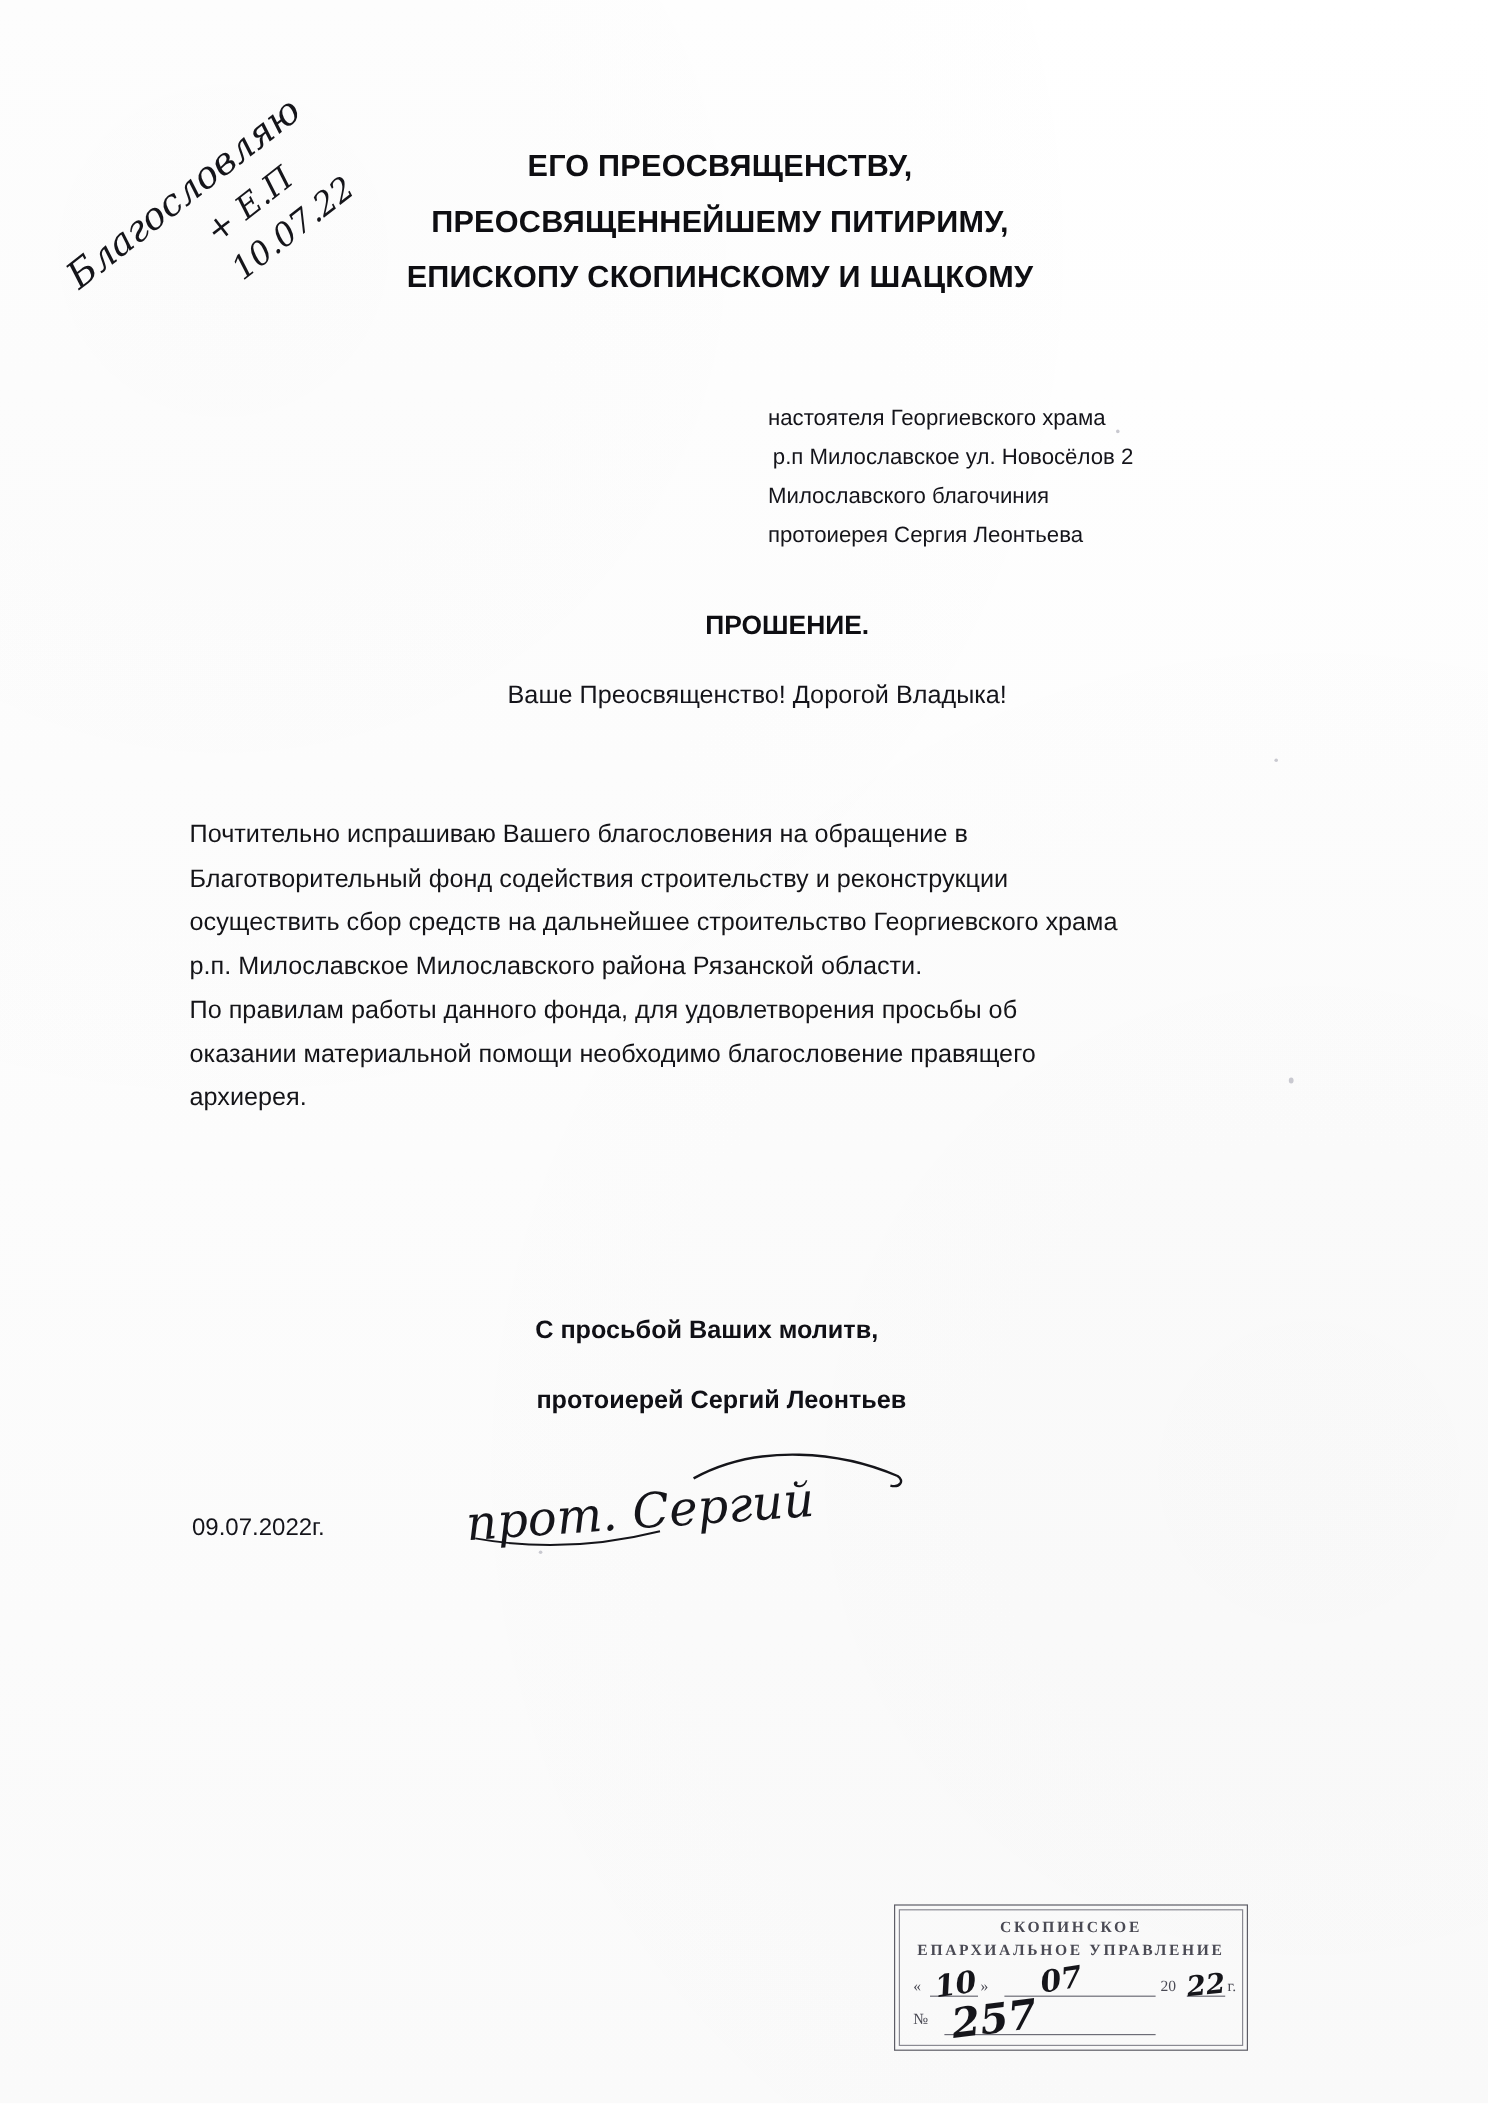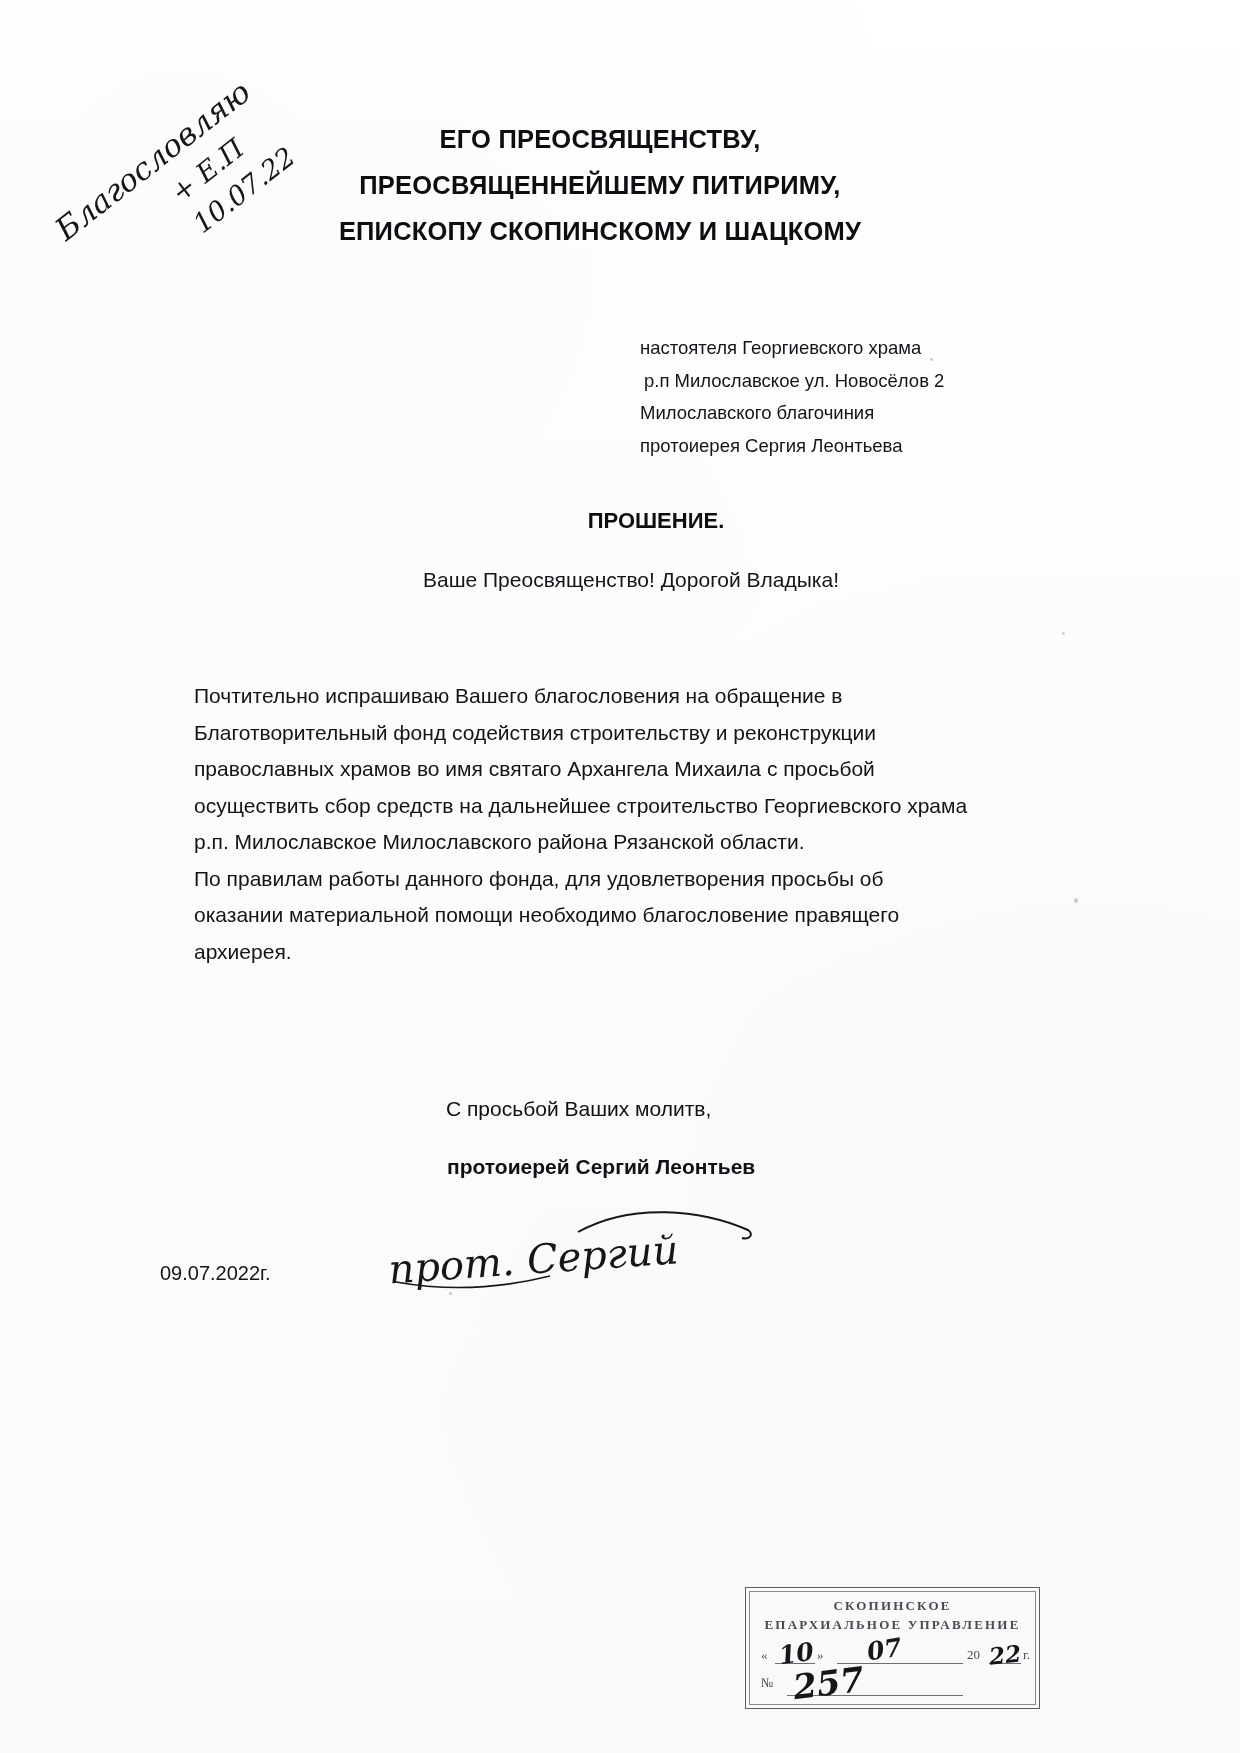--- a/index.html
+++ b/index.html
@@ -110,29 +110,28 @@
     position: absolute;
     left: 158px;
     top: 678px;
     width: 880px;
   }
   .body-line {
     font-size: 21px;
     line-height: 36.5px;
     color: #141418;
     white-space: nowrap;
-    margin-left: 36px;
   }
 
   
   .closing-1 {
     position: absolute;
     left: 446px;
     top: 1097px;
-    font-weight: normal;
+    font-weight: bold;
     font-size: 21px;
     color: #101016;
     white-space: nowrap;
   }
   .closing-2 {
     position: absolute;
     left: 434px;
     top: 1155px;
     font-weight: bold;
     font-size: 21px;
@@ -281,21 +280,20 @@
     <div class="from-line">протоиерея Сергия Леонтьева</div>
   </div>
 
   <div class="doc-title">ПРОШЕНИЕ.</div>
 
   <div class="greeting">Ваше Преосвященство! Дорогой Владыка!</div>
 
   <div class="body-block">
     <div class="body-line">Почтительно испрашиваю Вашего благословения на обращение в</div>
     <div class="body-line">Благотворительный фонд содействия строительству и реконструкции</div>
-    <div class="body-line">православных храмов во имя святаго Архангела Михаила с просьбой</div>
     <div class="body-line">осуществить сбор средств на дальнейшее строительство Георгиевского храма</div>
     <div class="body-line">р.п. Милославское Милославского района Рязанской области.</div>
     <div class="body-line">По правилам работы данного фонда, для удовлетворения просьбы об</div>
     <div class="body-line">оказании материальной помощи необходимо благословение правящего</div>
     <div class="body-line">архиерея.</div>
   </div>
 
   <div class="closing-1">С просьбой Ваших молитв,</div>
   <div class="closing-2">протоиерей Сергий Леонтьев</div>
 

